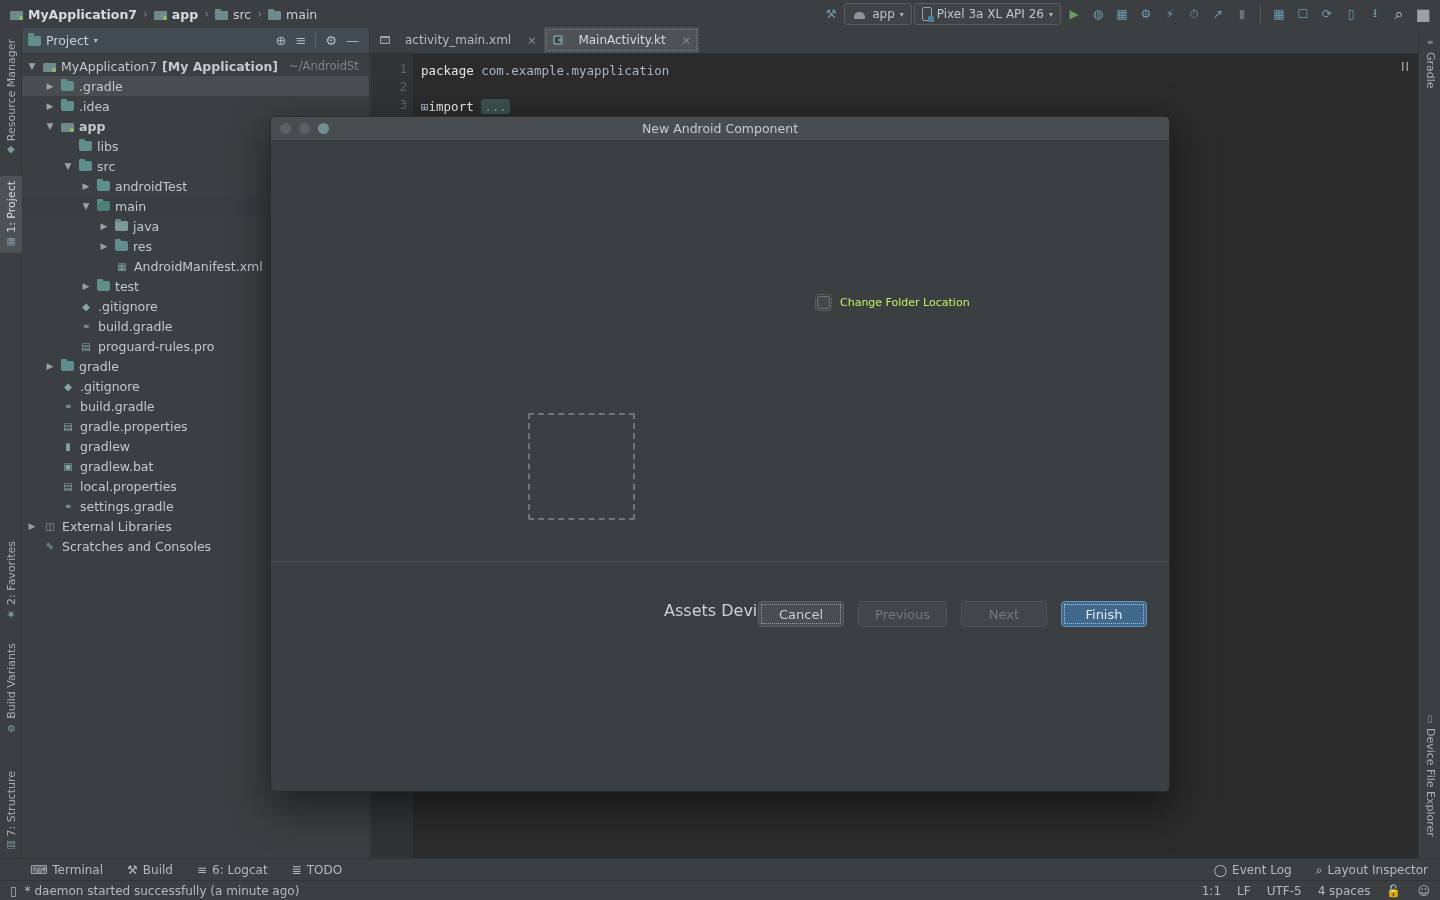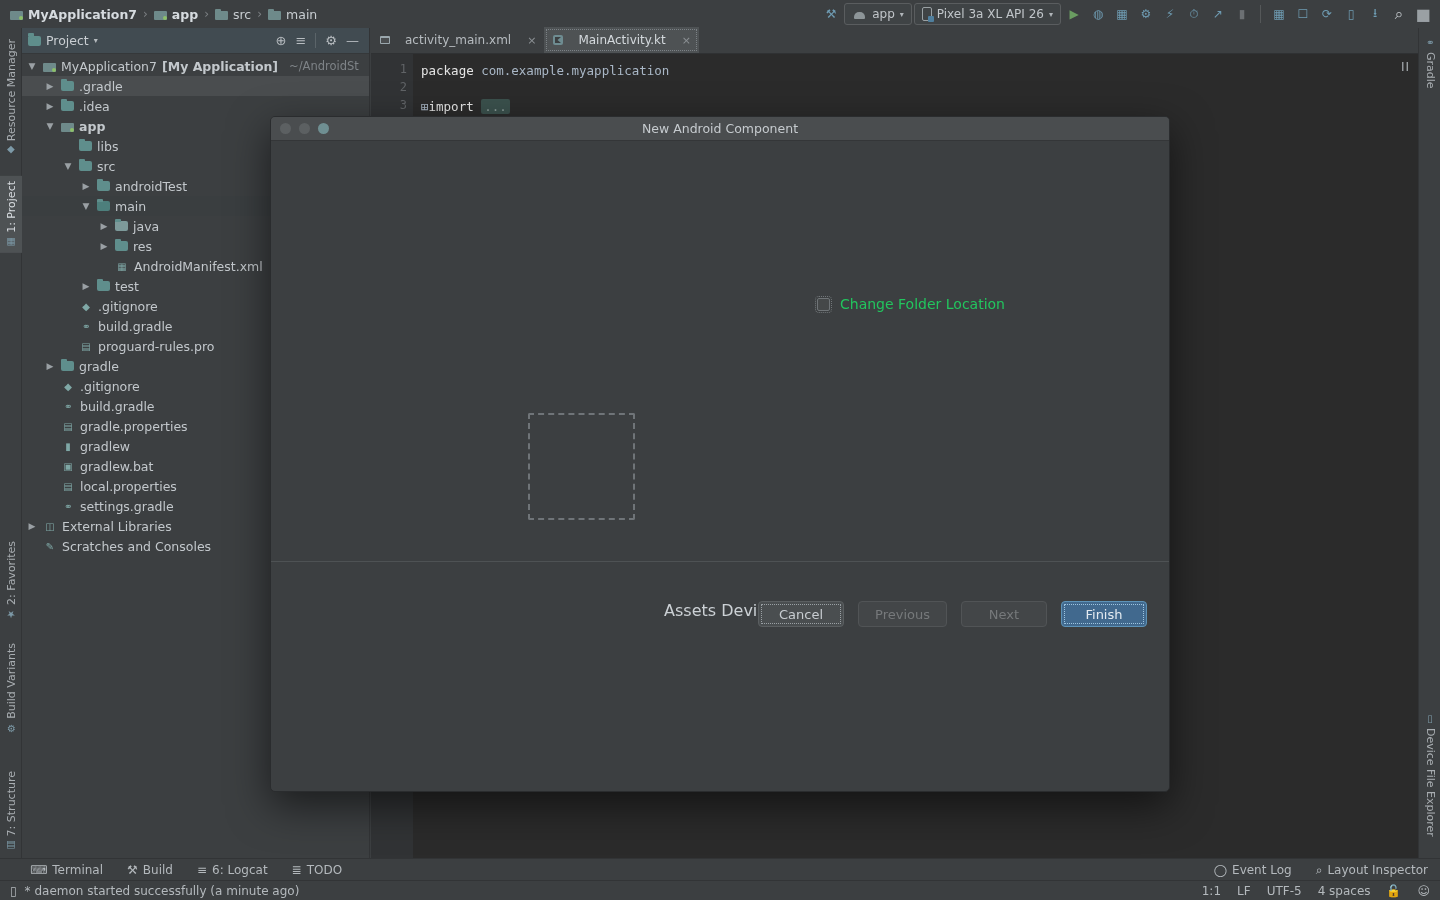--- a/index.html
+++ b/index.html
@@ -200,21 +200,21 @@
   .dlg-h1 { font-size: 25px; color: #cdd2d6; margin-left: 26px; font-weight: normal; }
   .dev-art { position: absolute; right: 30px; top: 28px; }
   .dlg-body { position: relative; height: 486px; background: #3c3f41; }
   .chk-row {
     position: absolute; left: 546px; top: 155px; display: flex; align-items: center; gap: 10px;
   }
   .chkbox {
     width: 13px; height: 13px; border: 1px solid #6f7477; background: #454849; border-radius: 2px;
     outline: 1px dotted #72777a; outline-offset: 1px;
   }
-  .chk-label { font-size: 14px; color: #22c55e; }
+  .chk-label { font-size: 11px; color: #bef264; }
   .preview-ph {
     position: absolute; left: 257px; top: 272px; width: 107px; height: 107px;
     border: 2px dashed #6f7478; border-radius: 2px;
   }
   .comp-name {
     position: absolute; left: 0; right: 0; top: 460px; text-align: center;
     font-size: 16px; color: #ccd1d5;
   }
   .dlg-footer {
     position: absolute; left: 0; bottom: 0; width: 100%; height: 66px;

